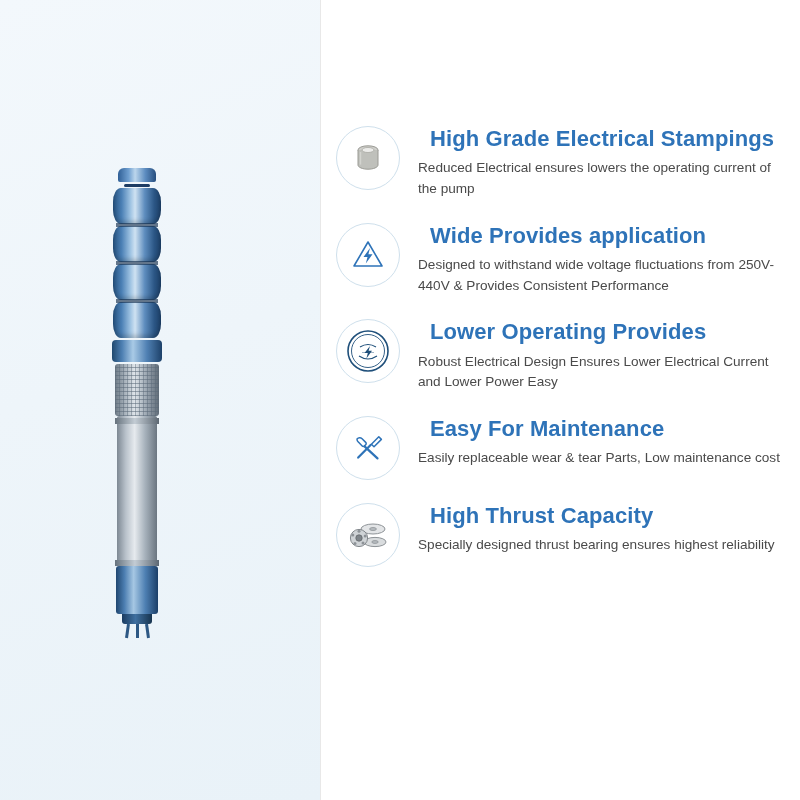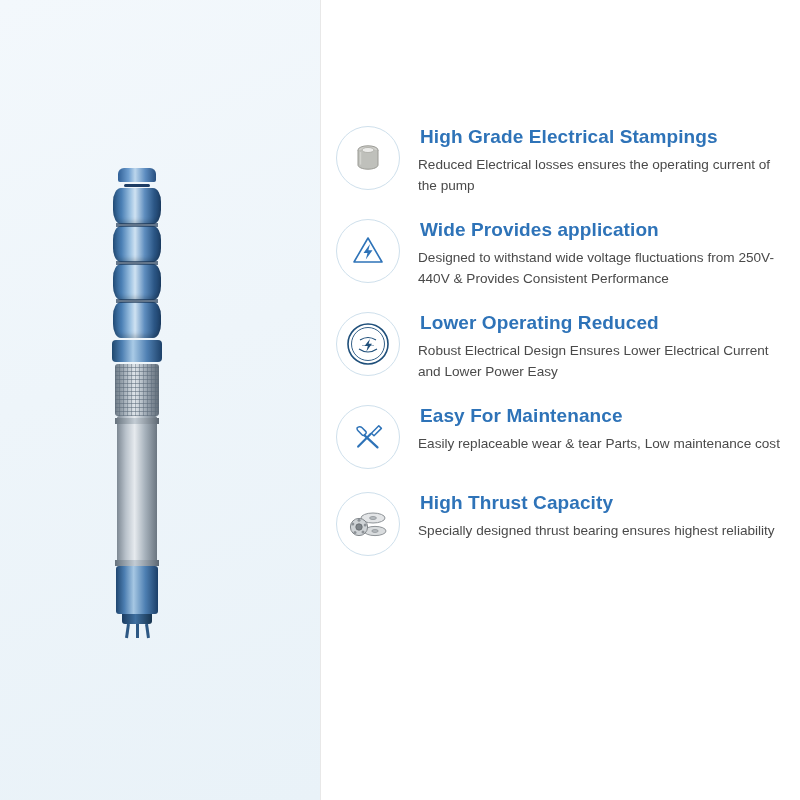--- a/index.html
+++ b/index.html
@@ -178,24 +178,24 @@
     justify-content: center;
     margin-right: 18px;
     margin-top: 2px;
   }
   .feature-text {
     flex: 1 1 auto;
     padding-top: 2px;
   }
   .feature-title {
     color: #2e73b8;
-    font-size: 19px;
+    font-size: 22px;
     font-weight: bold;
     letter-spacing: .1px;
-    margin: 0 0 7px 2px;
+    margin: 0 0 7px 12px;
     line-height: 1.15;
   }
   .feature-desc {
     color: #4a4a4a;
     font-size: 13.6px;
     line-height: 1.52;
     margin: 0;
     max-width: 370px;
   }
   svg { display: block; }
@@ -236,21 +236,21 @@
       <div class="feature-icon">
         <svg width="34" height="34" viewBox="0 0 34 34">
           <ellipse cx="17" cy="9" rx="10" ry="4.2" fill="#cfcfcb" stroke="#9a9a94" stroke-width="1"></ellipse>
           <path d="M7 9 V24 C7 26.3 11.5 28.2 17 28.2 C22.5 28.2 27 26.3 27 24 V9" fill="#bfc0bb" stroke="#9a9a94" stroke-width="1"></path>
           <ellipse cx="17" cy="9" rx="6" ry="2.5" fill="#ececea" stroke="#a9a9a3" stroke-width="0.8"></ellipse>
           <path d="M9.5 11 V23.6" stroke="#d9d9d5" stroke-width="1.4" opacity="0.8"></path>
         </svg>
       </div>
       <div class="feature-text">
         <p class="feature-title">High Grade Electrical Stampings</p>
-        <p class="feature-desc">Reduced Electrical losses ensures the operating current of the pump</p>
+        <p class="feature-desc">Reduced Electrical ensures lowers the operating current of the pump</p>
       </div>
     </div>
 
     <div class="feature">
       <div class="feature-icon">
         <svg width="34" height="34" viewBox="0 0 34 34">
           <path d="M17 4 L31 28 H3 Z" fill="none" stroke="#2e73b8" stroke-width="1.6" stroke-linejoin="round"></path>
           <path d="M19 10 L12.5 19 H16.5 L14.8 25.5 L21.5 16.2 H17.4 Z" fill="#2e73b8"></path>
         </svg>
       </div>
@@ -265,21 +265,21 @@
         <svg width="44" height="44" viewBox="0 0 44 44">
           <circle cx="22" cy="22" r="20" fill="none" stroke="#1f4f7a" stroke-width="1.6"></circle>
           <circle cx="22" cy="22" r="16.5" fill="none" stroke="#1f4f7a" stroke-width="0.9"></circle>
           <path d="M14 18 q8 -5 16 0" fill="none" stroke="#1f4f7a" stroke-width="1.1"></path>
           <path d="M13 27 q9 6 18 0" fill="none" stroke="#1f4f7a" stroke-width="1.1"></path>
           <path d="M24 17 L18.5 24 H21.8 L20.4 29.5 L26 21.8 H22.6 Z" fill="#1f4f7a"></path>
           <path d="M16 23.5 h12" stroke="#1f4f7a" stroke-width="0.7" opacity="0.6"></path>
         </svg>
       </div>
       <div class="feature-text">
-        <p class="feature-title">Lower Operating Reduced</p>
+        <p class="feature-title">Lower Operating Provides</p>
         <p class="feature-desc">Robust Electrical Design Ensures Lower Electrical Current and Lower Power Easy</p>
       </div>
     </div>
 
     <div class="feature">
       <div class="feature-icon">
         <svg width="34" height="34" viewBox="0 0 34 34">
           <path d="M6 8 a3.6 3.6 0 0 1 5.1 -0.2 l3.6 3.6 a1.6 1.6 0 0 1 0 2.3 l-1.2 1.2 a1.6 1.6 0 0 1 -2.3 0 L7.6 11.3 A3.6 3.6 0 0 1 6 8 Z" fill="none" stroke="#2e73b8" stroke-width="1.5" stroke-linejoin="round"></path>
           <path d="M13.8 15.6 L26.5 27.4" fill="none" stroke="#2e73b8" stroke-width="2.2" stroke-linecap="round"></path>
           <path d="M27.8 5.8 L20.4 13.2 l2.6 2.6 L30.4 8.4 Z" fill="none" stroke="#2e73b8" stroke-width="1.5" stroke-linejoin="round"></path>

